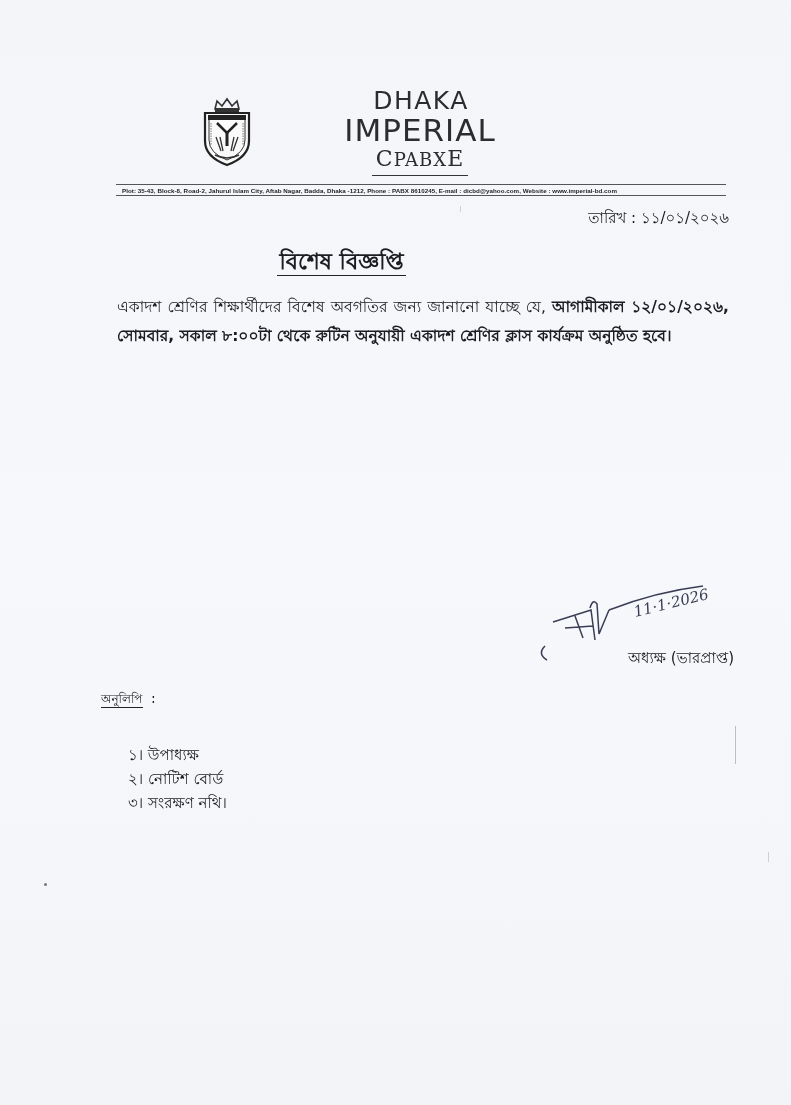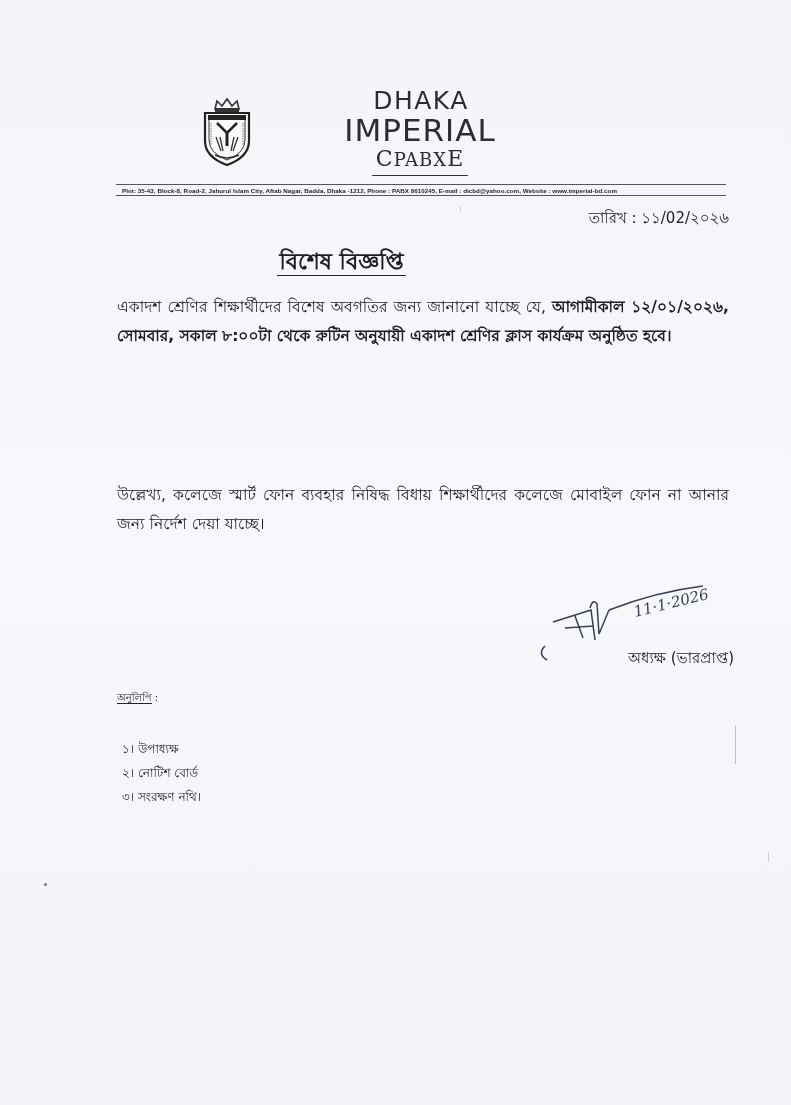--- a/index.html
+++ b/index.html
@@ -35,23 +35,23 @@
   .p1 { top: 293px; }
   .p2 { top: 397px; }
   .p3 { top: 481px; }
 
   
   .signature { position: absolute; left: 535px; top: 580px; width: 200px; height: 90px; }
   .sig-date { position: absolute; left: 633px; top: 594px; font-family: "DejaVu Serif", serif; font-style: italic; font-size: 15px; color: #3a3d55; transform: rotate(-14deg); }
   .designation { position: absolute; left: 628px; top: 646px; font-size: 15px; }
 
   
-  .copy-title { position: absolute; left: 117px; top: 690px; font-size: 10px; }
+  .copy-title { position: absolute; left: 101px; top: 690px; font-size: 12px; font-family: Liberation Mono, monospace; }
   .copy-title .u { border-bottom: 1.2px solid #222; }
-  .copy-list { position: absolute; left: 117px; top: 732px; margin: 5px; padding: 0; list-style: none; font-size: 12px; line-height: 24px; }
+  .copy-list { position: absolute; left: 117px; top: 732px; margin: 11px; padding: 0; list-style: none; font-size: 15px; line-height: 24px; }
 
   .speck { position: absolute; background: #777; border-radius: 50%; }
   .scratch { position: absolute; background: #999; width: 1px; }
 </style>
 </head>
 <body>
 
 <div class="page">
 
   <div class="letterhead">
@@ -76,31 +76,30 @@
       <div class="cn-dhaka">DHAKA</div>
       <div class="cn-imperial">IMPERIAL</div>
       <div class="cn-college"><span>C</span><span class="sc">PABX</span><span>E</span></div>
     </div>
 
     <div class="address-bar">
       <div class="address-text">Plot: 35-43, Block-8, Road-2, Jahurul Islam City, Aftab Nagar, Badda, Dhaka -1212, Phone : PABX 8610245, E-mail : dicbd@yahoo.com, Website : www.imperial-bd.com</div>
     </div>
   </div>
 
-  <div class="date">তারিখ : ১১/02/২০২৬</div>
+  <div class="date">তারিখ : ১১/০১/২০২৬</div>
 
   <div class="title">
     <span>বিশেষ বিজ্ঞপ্তি</span>
   </div>
 
   <div class="para p1">
     <span>একাদশ শ্রেণির শিক্ষার্থীদের বিশেষ অবগতির জন্য জানানো যাচ্ছে যে, </span><b>আগামীকাল ১২/০১/২০২৬, সোমবার, সকাল ৮:০০টা থেকে রুটিন অনুযায়ী একাদশ শ্রেণির ক্লাস কার্যক্রম অনুষ্ঠিত হবে।</b>
   </div>
 
-  <div class="para p3">উল্লেখ্য, কলেজে স্মার্ট ফোন ব্যবহার নিষিদ্ধ বিধায় শিক্ষার্থীদের কলেজে মোবাইল ফোন না আনার জন্য নির্দেশ দেয়া যাচ্ছে।</div>
 
   <svg class="signature" viewBox="0 0 200 90">
     <path d="M12 80 Q2 74 10 66" fill="none" stroke="#3a3d55" stroke-width="1.6"></path>
     <path d="M18 42 L56 30 L60 60 M40 36 L48 58 M30 48 L58 46" fill="none" stroke="#3a3d55" stroke-width="1.5"></path>
     <path d="M55 28 Q58 18 62 24 L64 54 L74 30" fill="none" stroke="#3a3d55" stroke-width="1.5"></path>
     <path d="M74 30 Q120 12 168 6" fill="none" stroke="#3a3d55" stroke-width="1.4"></path>
   </svg>
   <div class="sig-date">11·1·2026</div>
   <div class="designation">অধ্যক্ষ (ভারপ্রাপ্ত)</div>
 

